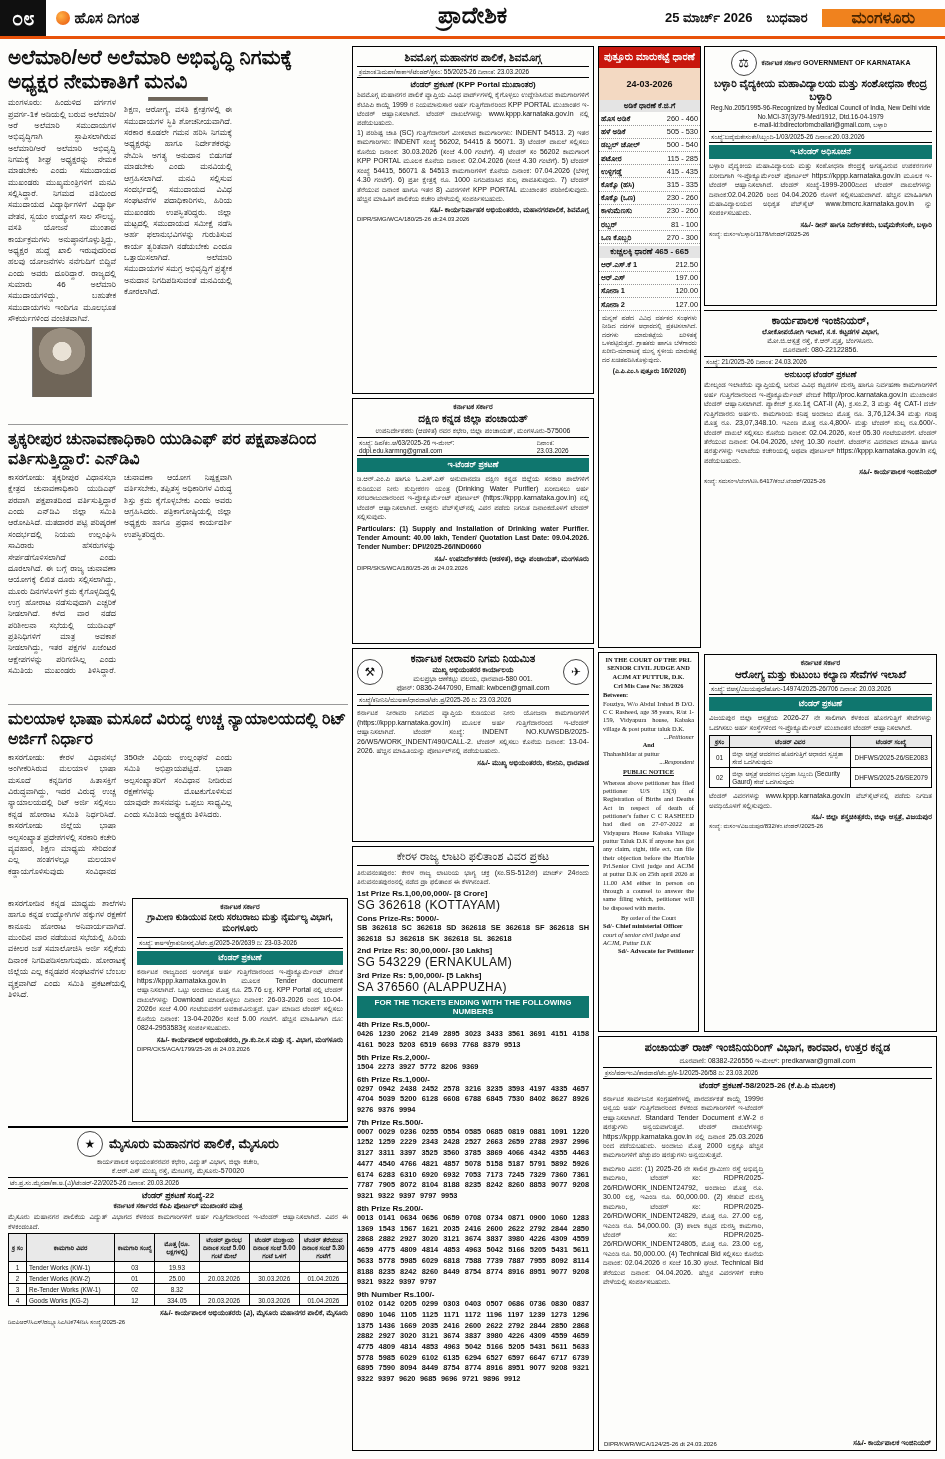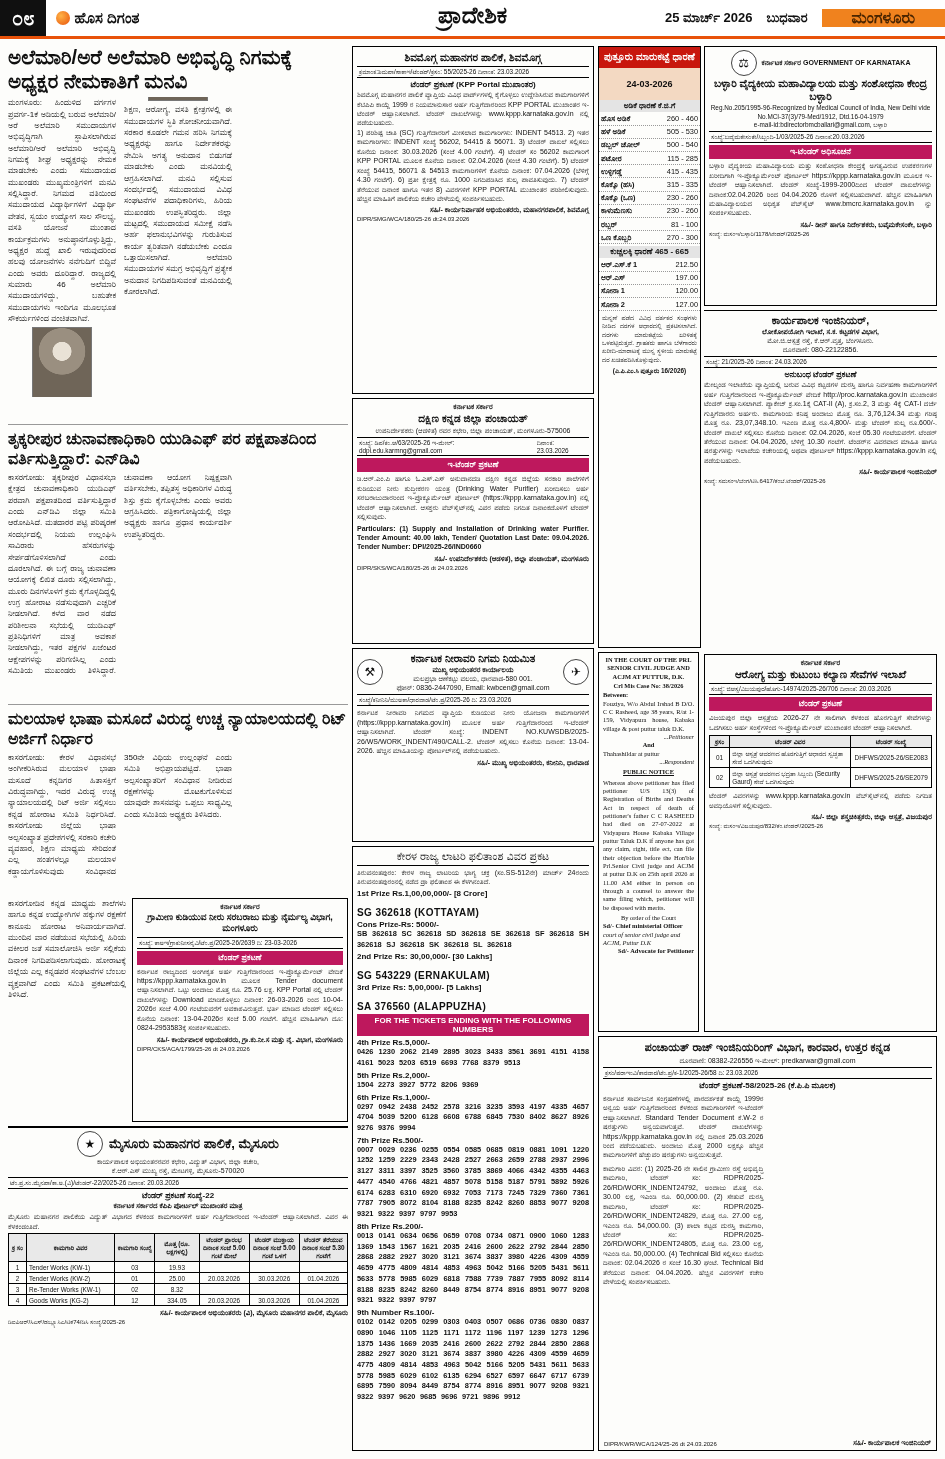--- a/index.html
+++ b/index.html
@@ -23,21 +23,21 @@
   .h1{font-size:20px;font-weight:bold;line-height:1.18;margin:0 0 4px 0;}
   .h2{font-size:16px;font-weight:bold;line-height:1.22;margin:0 0 4px 0;}
   .body8{font-size:8px;line-height:1.42;text-align:justify;}
   .body7{font-size:7px;line-height:1.35;text-align:justify;}
   .tiny{font-size:6.4px;line-height:1.3;}
   .cols3{column-count:3;column-gap:8px;column-fill:auto;}
   .cols2{column-count:2;column-gap:8px;column-fill:auto;}
   .ntitle{font-weight:bold;text-align:center;font-size:10.5px;line-height:1.25;margin:1px 0;}
   .nsub{font-weight:bold;text-align:center;font-size:8px;}
   .cline{text-align:center;font-size:7px;line-height:1.3;}
-  .bar{background:#be185d;color:#fff;text-align:center;font-weight:bold;font-size:8px;padding:2px 0;margin:2px 0;}
+  .bar{background:#0f766e;color:#fff;text-align:center;font-weight:bold;font-size:8px;padding:2px 0;margin:2px 0;}
   .refline{display:flex;justify-content:space-between;font-size:6.4px;border-top:1px solid #000;
            border-bottom:1px solid #000;padding:1px 2px;margin:2px 0;}
   .sign{text-align:right;font-size:7px;font-weight:bold;margin-top:3px;}
   .dipr{font-size:6px;margin-top:2px;}
   .prelines{white-space:pre-line;}
   .photo{width:58px;height:72px;border:1px solid #777;margin:3px auto;display:block;
          background:radial-gradient(circle at 50% 32%,#e9e2d6 0 16%,#9a8f80 17% 40%,#6f6558 41% 100%);}
   .emblem{width:24px;height:24px;border-radius:50%;border:1.5px solid #444;display:flex;align-items:center;
           justify-content:center;font-size:12px;flex:0 0 auto;background:#fff;}
   
@@ -49,21 +49,21 @@
   .mrow b{font-weight:bold;}
   .msect{text-align:center;font-weight:bold;font-size:8px;background:#e4e4e4;margin-top:2px;padding:1px 0;}
   
   table.nt{border-collapse:collapse;width:100%;table-layout:fixed;}
   table.nt th,table.nt td{border:1px solid #000;font-size:6.4px;padding:1.5px 2px;text-align:center;
         vertical-align:middle;word-wrap:break-word;}
   table.nt th{background:#e9e9e9;font-weight:bold;}
   
   .lt-title{font-weight:normal;text-align:center;font-size:11px;border-bottom:1px solid #000;padding-bottom:2px;}
   .lt-prize{font-size:8px;font-weight:bold;margin-top:2px;}
-  .lt-num{font-size:10px;font-weight:bold;letter-spacing:.4px;margin-top:9px;}
+  .lt-num{font-size:12px;font-weight:normal;letter-spacing:.4px;}
   .lt-list{font-size:7.4px;font-weight:bold;line-height:1.45;text-align:justify;word-spacing:2.5px;}
   .serif{font-family:"Liberation Serif","DejaVu Serif",serif;}
 </style>
 </head>
 <body>
 
 <div class="page">
 
   <header class="hdr">
     <div class="pgno">೦೮</div>

